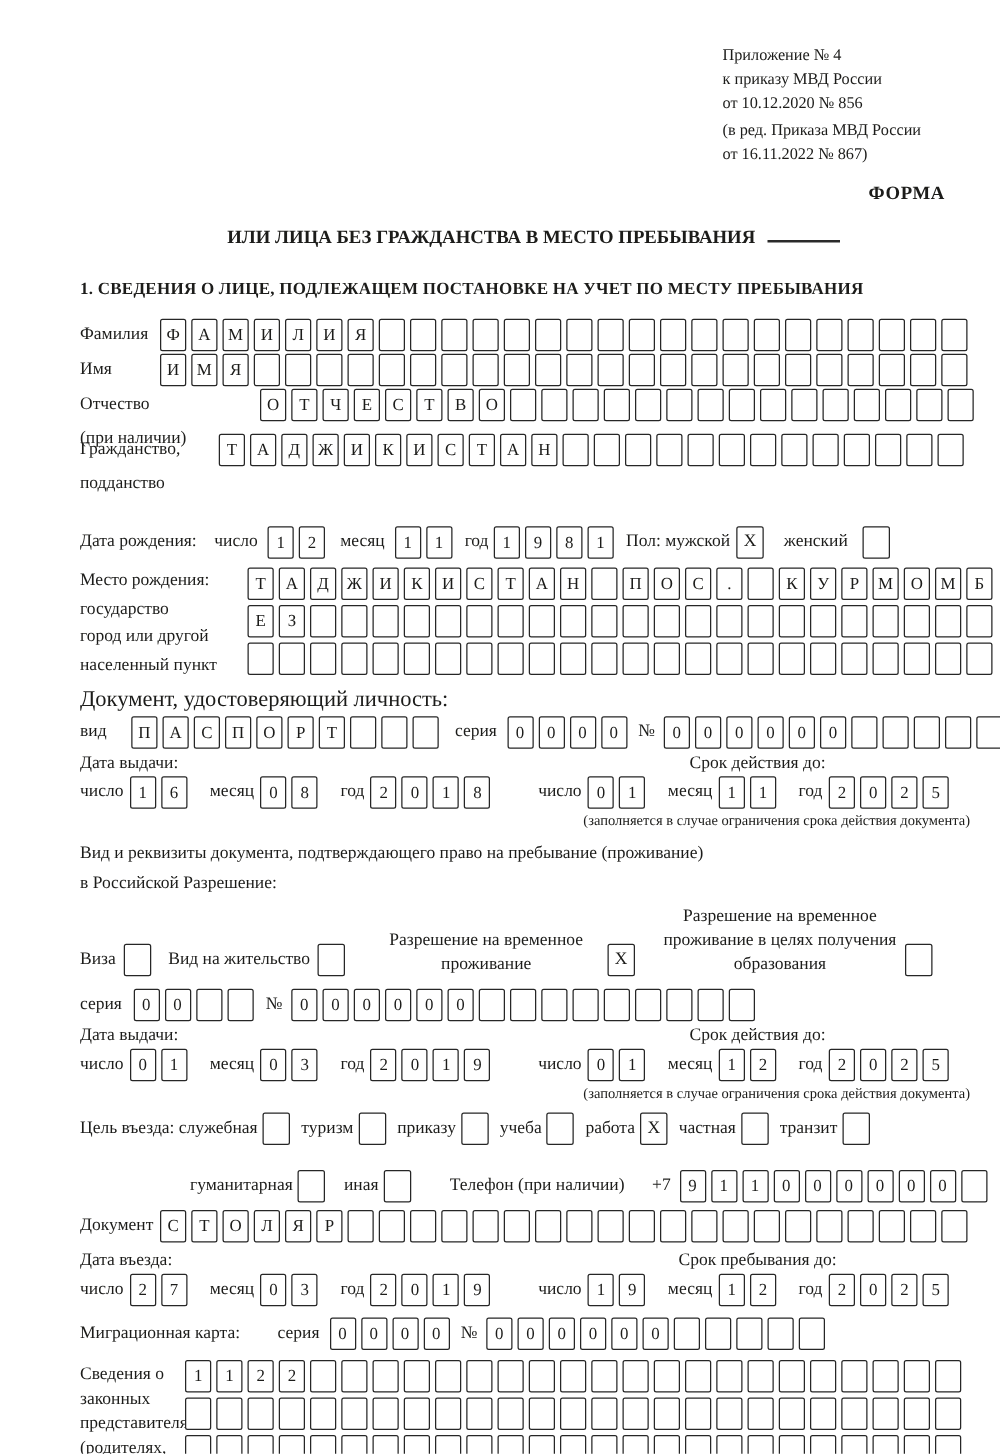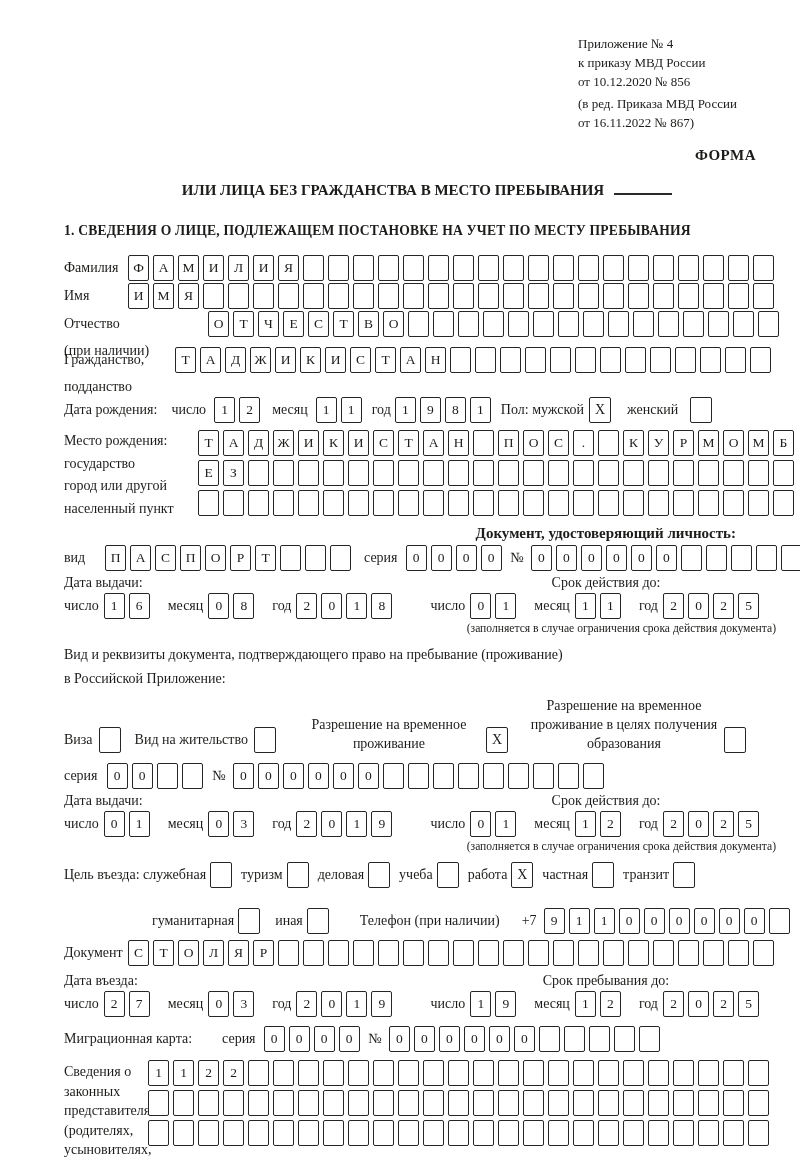--- a/index.html
+++ b/index.html
@@ -41,21 +41,21 @@
   .lbl2{line-height:21px;padding-top:3px}
 
   .w-fam{width:64px;flex:0 0 auto}
   .w-otch{width:144px;flex:0 0 auto}
   .w-grazh{width:111px;flex:0 0 auto}
   .w-mesto{width:134px;flex:0 0 auto}
   .w-vid{width:41px;flex:0 0 auto}
   .w-prof{width:64px;flex:0 0 auto}
   .w-sved{width:84px;flex:0 0 auto}
 
-  .doc-head{font-weight:bold;text-align:right;margin:5px 54px 3px 0;font-size:15px}
+  .doc-head{font-weight:normal;text-align:left;margin:5px 54px 3px 0;font-size:18px}
 
   .pairhead{display:flex;margin-top:4px}
   .ph-left{width:358px;text-align:left}
   .ph-right{width:368px;text-align:center}
   .pairrow{display:flex;align-items:center;margin-top:2px;white-space:nowrap}
   .dgroup{display:inline-flex;align-items:center}
   .dgroup .dl{margin-right:5px}
   .dgroup .dl+ .cells{margin-right:9px}
   .dgroup.rightg{margin-left:auto;margin-right:22px}
   .note{font-size:11.6px;text-align:right;padding-right:14px;margin-top:3px}
@@ -214,21 +214,21 @@
         <span class="cell"></span>
         <span class="cell"></span>
         <span class="cell"></span>
         <span class="cell"></span>
         <span class="cell"></span>
         <span class="cell"></span>
         <span class="cell"></span>
       </span>
   </div>
 
-  <div class="row" style="margin-top:0;align-items:flex-end">
+  <div class="row" style="margin-top:24px;align-items:flex-end">
     <span class="lbl">Дата рождения:</span>
     <span class="lbl" style="margin:0 8px 0 14px">число</span>
     <span class="cells">
         <span class="cell">1</span>
         <span class="cell">2</span>
       </span>
     <span class="lbl" style="margin:0 8px 0 12px">месяц</span>
     <span class="cells">
         <span class="cell">1</span>
         <span class="cell">1</span>
@@ -414,21 +414,21 @@
           <span class="cell">2</span>
           <span class="cell">0</span>
           <span class="cell">2</span>
           <span class="cell">5</span>
         </span>
     </span>
   </div>
   <div class="note">(заполняется в случае ограничения срока действия документа)</div>
 
   <div class="intro">Вид и реквизиты документа, подтверждающего право на пребывание (проживание)</div>
-  <div class="intro" style="margin-top:0">в Российской Приложение:</div>
+  <div class="intro" style="margin-top:0">в Российской Разрешение:</div>
 
   <div class="optrow">
     <span class="opt-lbl">Виза</span>
     <span class="cb"></span>
     <span class="gap14"></span>
     <span class="opt-lbl">Вид на жительство</span>
     <span class="cb"></span>
     <span class="gap22"></span>
     <span class="opt-wrap" style="width:182px">Разрешение на временное проживание</span>
     <span class="cb">X</span>
@@ -509,21 +509,21 @@
         </span>
     </span>
   </div>
   <div class="note">(заполняется в случае ограничения срока действия документа)</div>
 
   <div class="optrow purp" style="margin-top:9px">
     <span class="opt-lbl">Цель въезда: служебная</span>
     <span class="cb"></span>
     <span class="opt-lbl">туризм</span>
     <span class="cb"></span>
-    <span class="opt-lbl">деловая</span>
+    <span class="opt-lbl">приказу</span>
     <span class="cb"></span>
     <span class="opt-lbl">учеба</span>
     <span class="cb"></span>
     <span class="opt-lbl">работа</span>
     <span class="cb">X</span>
     <span class="opt-lbl">частная</span>
     <span class="cb"></span>
     <span class="opt-lbl">транзит</span>
     <span class="cb"></span>
   </div>

